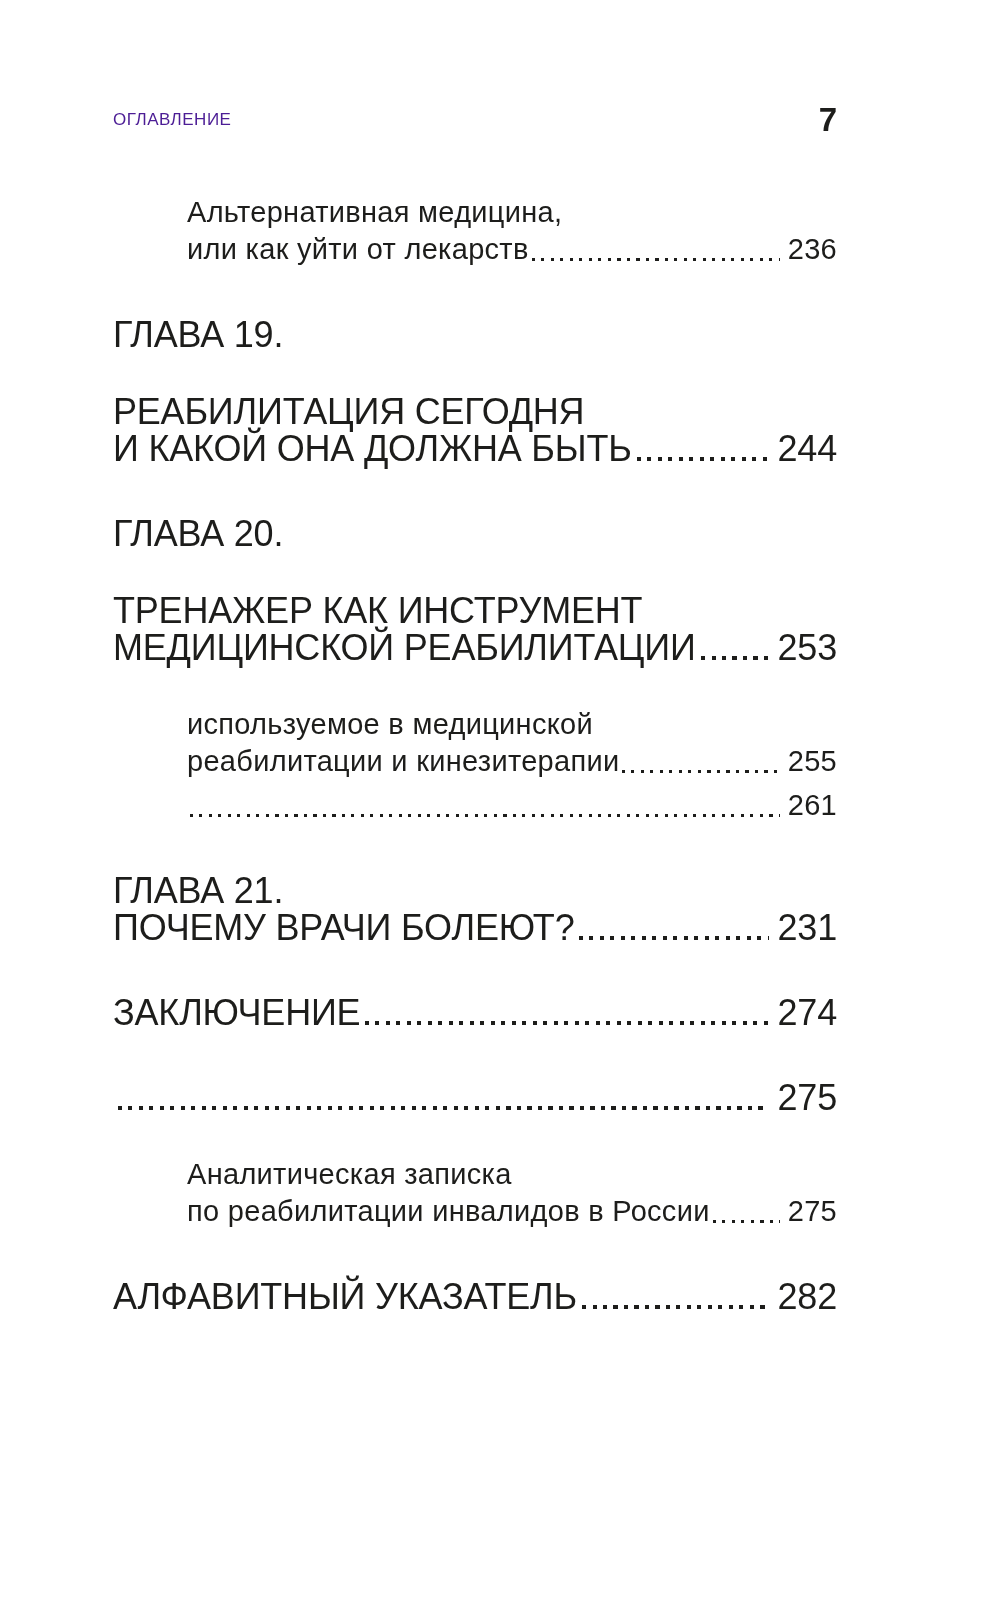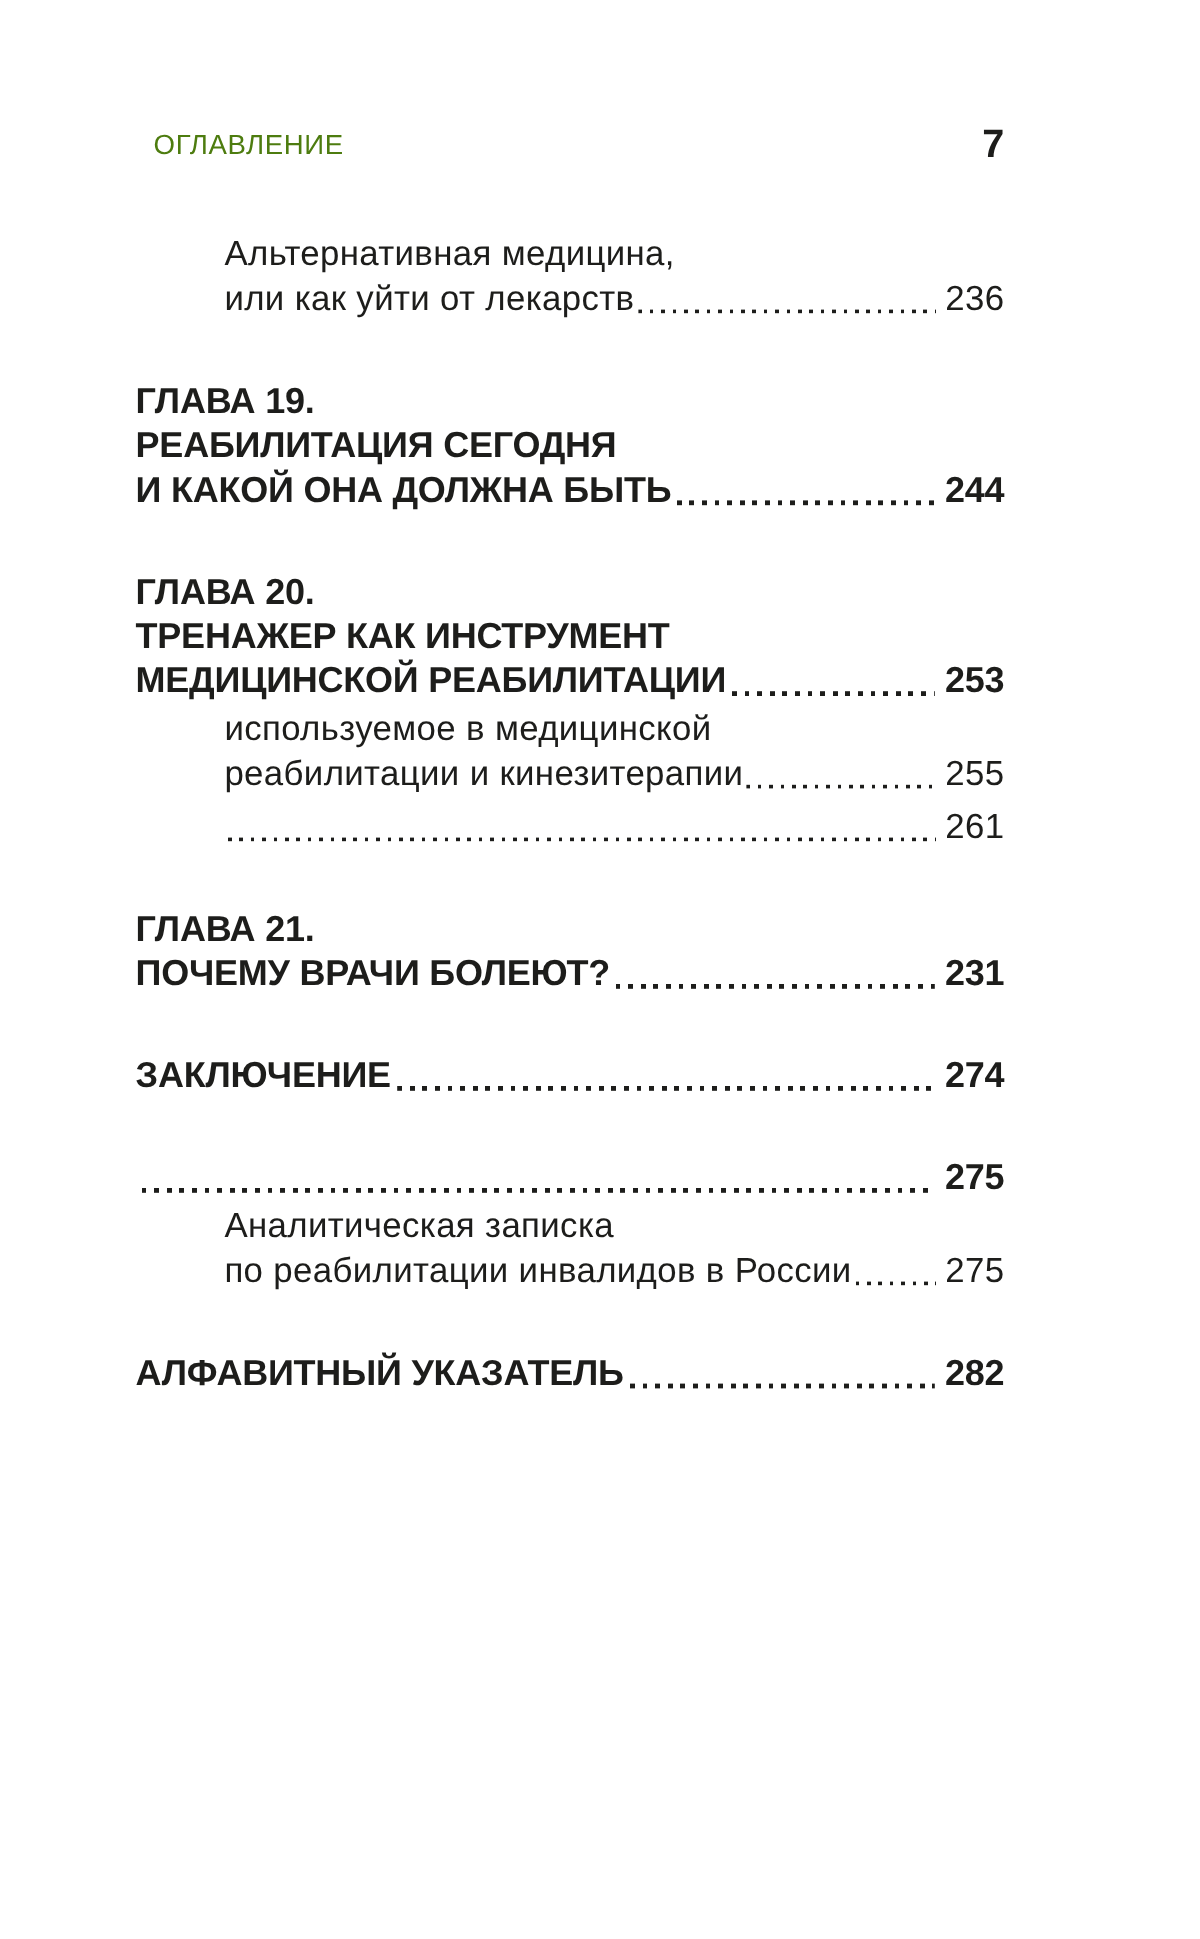--- a/index.html
+++ b/index.html
@@ -20,26 +20,25 @@
     width: 1000px;
     height: 1616px;
     padding: 106px 163px 0 113px;
   }
   .page-header {
     display: flex;
     justify-content: space-between;
     align-items: flex-start;
   }
   .header-label {
-    font-size: 23px;
+    font-size: 17px;
     line-height: 28px;
     letter-spacing: 0.5px;
-    color: #4d7c0f;
+    color: #4c1d95;
     font-weight: normal;
-    margin-left: 15px;
   }
   .folio {
     font-size: 33px;
     line-height: 33px;
     font-weight: bold;
     margin-top: -3px;
   }
   .toc {
     margin-top: 58px;
   }
@@ -47,29 +46,29 @@
     font-size: 29px;
     line-height: 37px;
     letter-spacing: 0.3px;
   }
   .entry.sub {
     padding-left: 74px;
     margin-top: 7px;
     font-weight: normal;
   }
   .entry.chapter {
-    font-size: 30px;
-    font-weight: bold;
+    font-size: 36px;
+    font-weight: normal;
     letter-spacing: -0.2px;
     margin-top: 48px;
   }
   .entry.after-chapter { margin-top: 4px; }
   .entry:first-child { margin-top: 0; }
 
-  .entry-line { white-space: nowrap; }
+  .entry-line { white-space: nowrap; margin-top: 40px; }
   .entry-last {
     display: flex;
     align-items: flex-end;
   }
   .entry-text { white-space: nowrap; }
   .leader {
     flex: 1 1 auto;
     min-width: 18px;
     height: 3px;
     margin: 0 8px 7px 3px;

